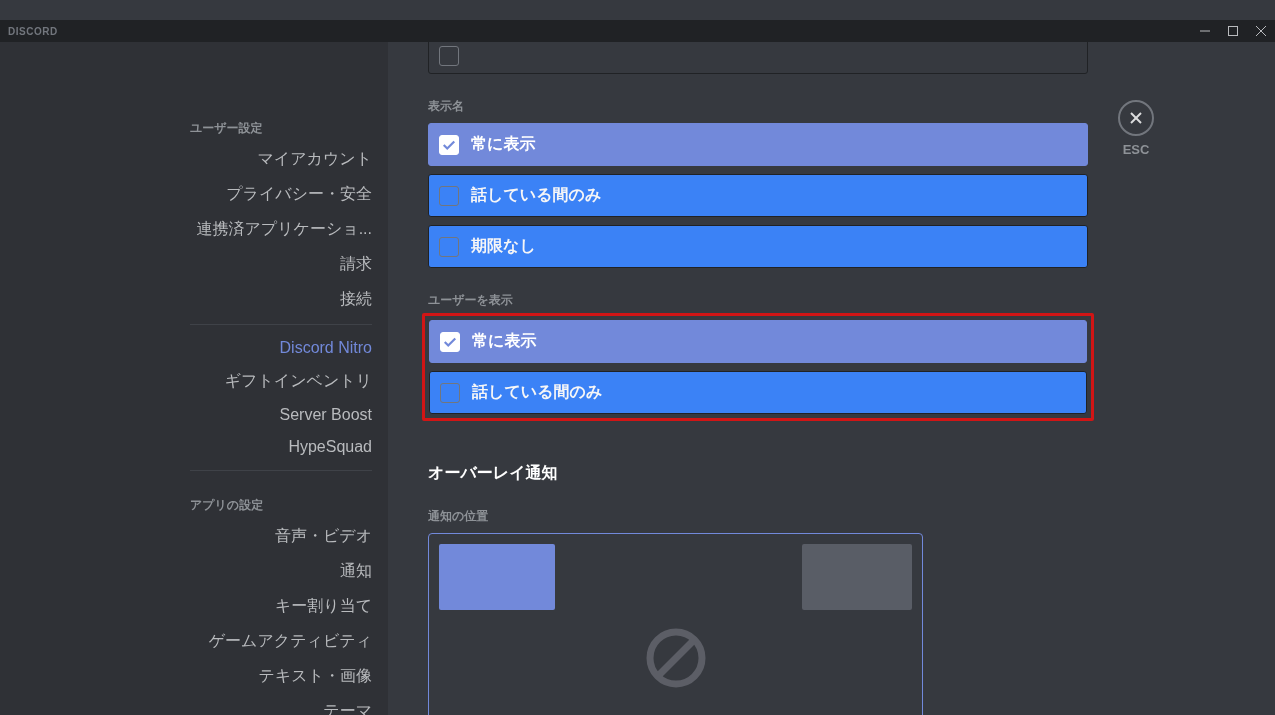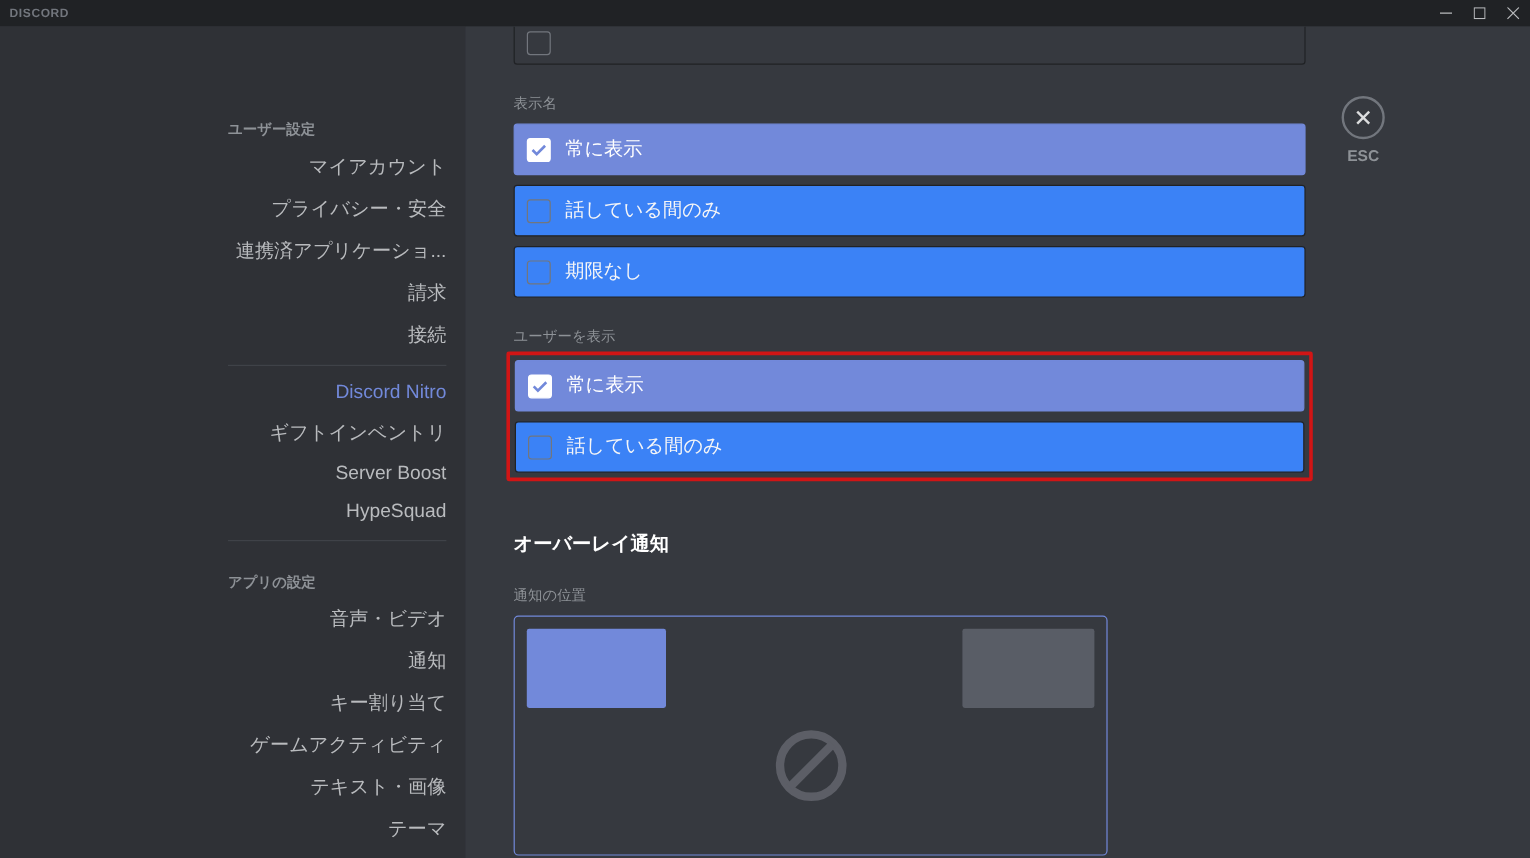--- a/index.html
+++ b/index.html
@@ -20,20 +20,21 @@
       height: 22px;
       background: #202225;
       display: flex;
       align-items: center;
       padding-left: 8px;
       color: #72767d;
       font-size: 10px;
       font-weight: 700;
       letter-spacing: 0.5px;
       justify-content: space-between;
+      margin-top: 20px;
     }
     .win-controls {
       display: flex;
       height: 100%;
       align-items: center;
       gap: 0;
     }
     .win-btn {
       width: 28px;
       height: 22px;
@@ -116,21 +117,21 @@
     .opt-box {
       width: 20px;
       height: 20px;
       border: 1px solid #72767d;
       border-radius: 3px;
       flex-shrink: 0;
     }
     .section-label {
       color: #8e9297;
       font-size: 12px;
-      font-weight: 400;
+      font-weight: 700;
       margin-top: 24px;
       margin-bottom: 8px;
     }
     .option-group {
       border-radius: 3px;
     }
     .option-row {
       display: flex;
       align-items: center;
       padding: 10px 10px;
@@ -155,20 +156,21 @@
       justify-content: center;
     }
     .opt-check {
       width: 14px;
       height: 14px;
     }
     .opt-label {
       color: #ffffff;
       margin-left: 12px;
       font-size: 16px;
+      font-weight: bold;
     }
     .option-row:not(.selected) .opt-label {
       color: #f6f6f7;
     }
     .highlight-box {
       border: 3px solid #d11515;
       padding: 4px;
       margin-top: -4px;
       margin-left: -6px;
       margin-right: -6px;

